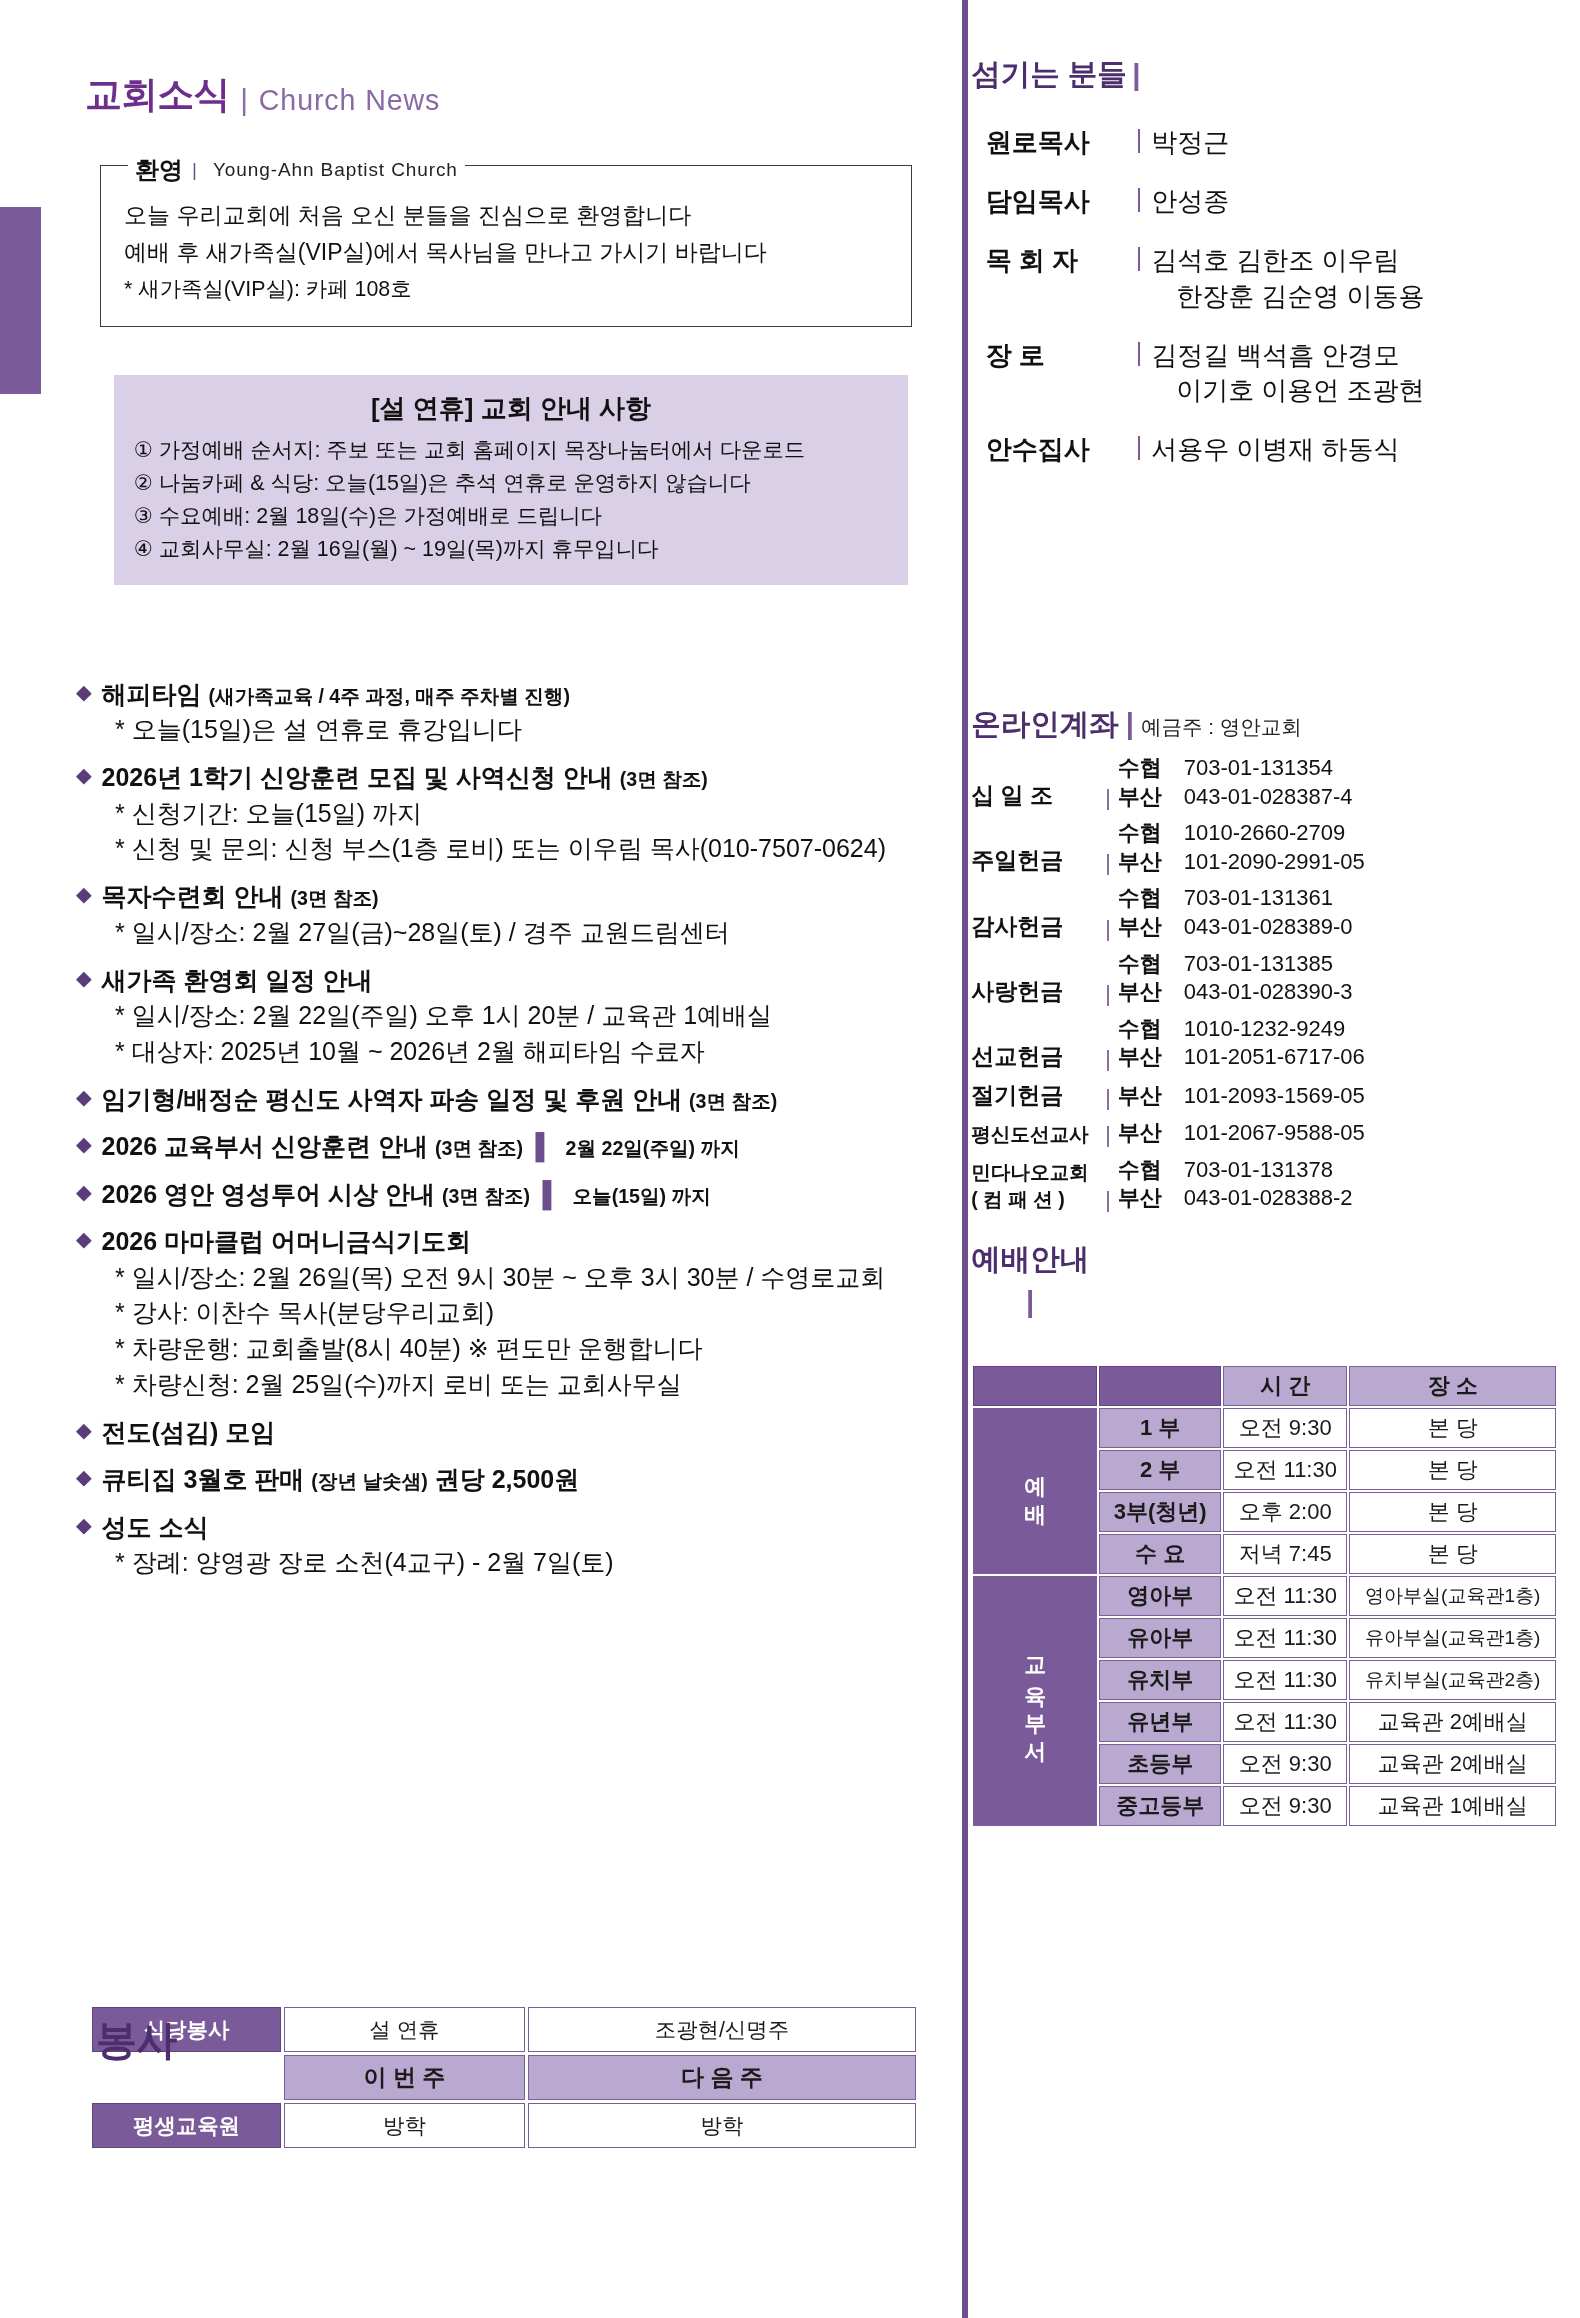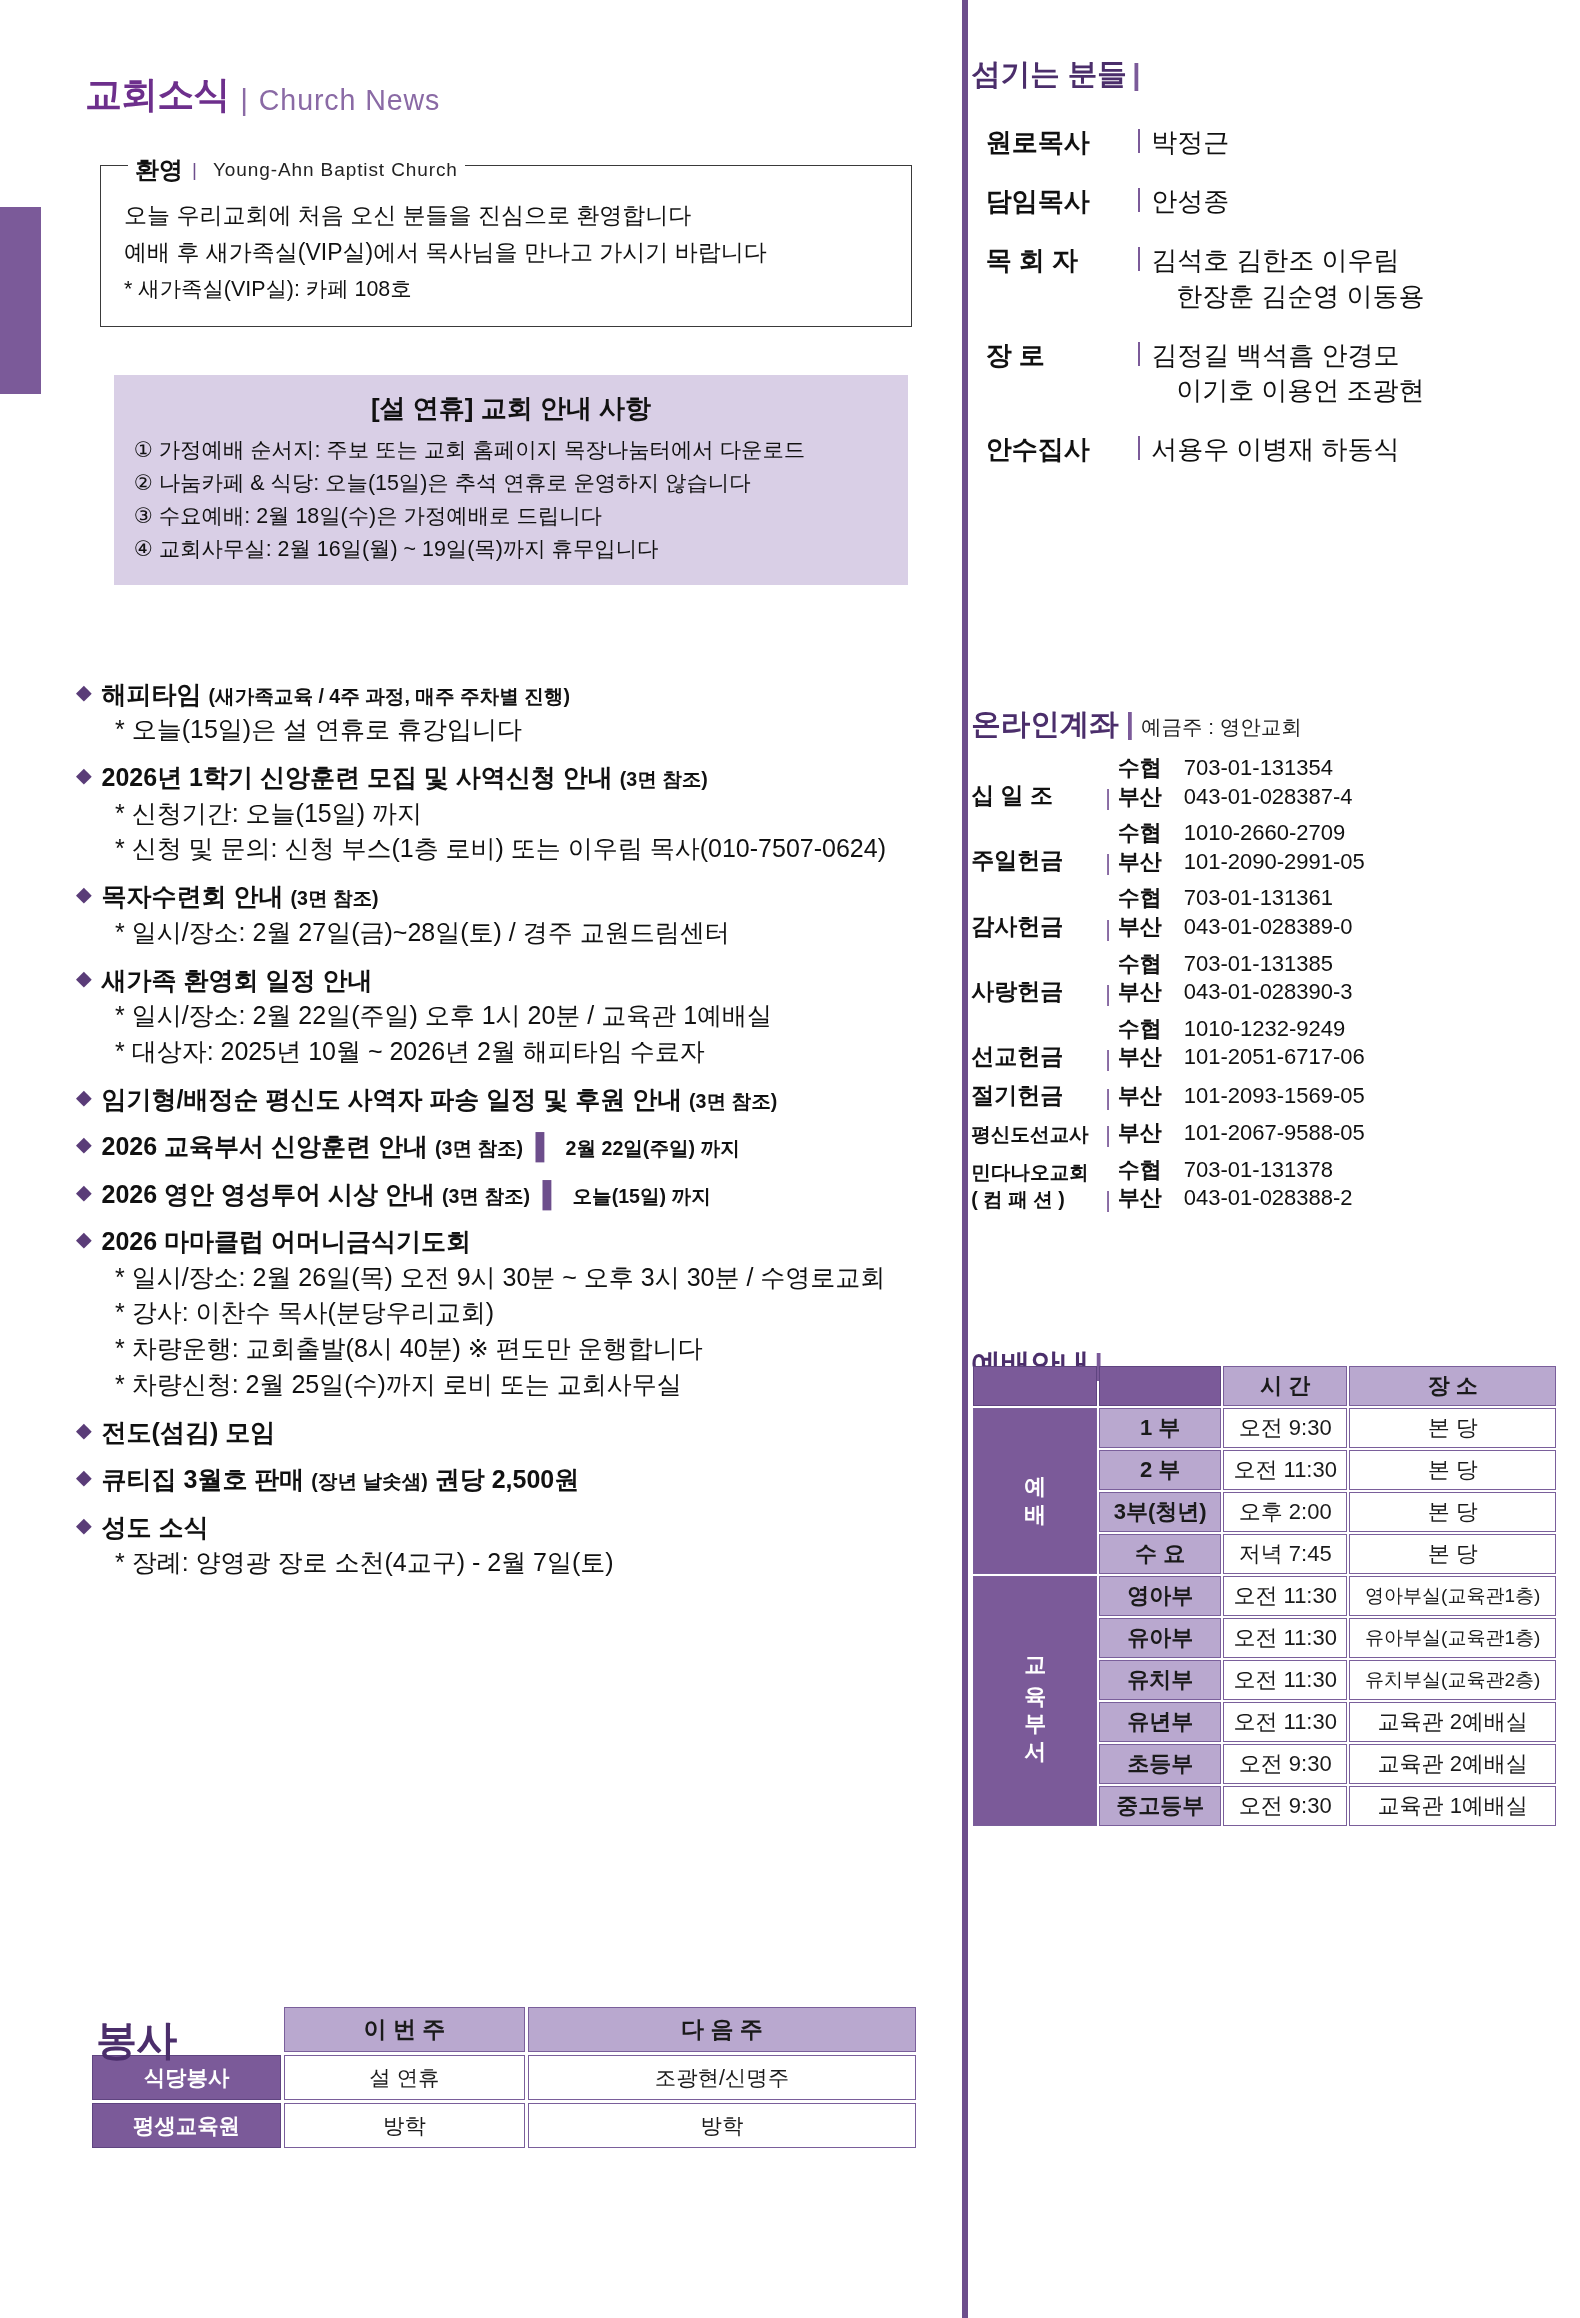--- a/index.html
+++ b/index.html
@@ -154,21 +154,21 @@
   }
   .acct-name{
     width:134px;flex:0 0 auto;font-size:23px;font-weight:bold;color:#111;
   }
   .acct-name.sm{font-size:19.6px;}
   .acct-pipe{color:#7b5a99;font-size:21.4px;margin-right:7.1px;}
   .acct-banks{font-size:22px;line-height:1.3;color:#111;}
   .acct-banks .bk{display:inline-block;width:66px;font-weight:bold;}
   .acct-banks .no{letter-spacing:0px;}
 
-  .rt-svc-title{position:absolute;left:12.5px;top:1345px;}
+  .rt-svc-title{position:absolute;left:12.5px;top:1240px;flex-direction:column;}
   .svc-table{
     position:absolute;left:12.5px;top:1364px;width:587px;border-collapse:separate;border-spacing:2.7px;
   }
   .svc-table td{
     height:36px;font-size:22px;text-align:center;vertical-align:middle;
     border:0.9px solid #7a5f9b;background:#fff;
   }
   .svc-table td.hdr{background:#b9a8cf;font-weight:bold;}
   .svc-table td.side{
     background:#7b5a99;color:#fff;font-weight:bold;width:46px;font-size:22px;
@@ -335,28 +335,28 @@
         </div>
         <div class="item-sub">* 장례: 양영광 장로 소천(4교구) - 2월 7일(토)</div>
       </div>
 
     </div>
 
     <div class="vol-wrap">
       <table class="vol-table">
         <tbody>
             <tr>
+          <td class="rowhdr">식당봉사</td>
+          <td class="cell">설 연휴</td>
+          <td class="cell">조광현/신명주</td>
+        </tr>
+        <tr>
           <td class="blank" colspan="1" style="width:187px;"></td>
           <td class="hdr">이 번 주</td>
           <td class="hdr">다 음 주</td>
-        </tr>
-        <tr>
-          <td class="rowhdr">식당봉사</td>
-          <td class="cell">설 연휴</td>
-          <td class="cell">조광현/신명주</td>
         </tr>
         <tr>
           <td class="rowhdr">평생교육원</td>
           <td class="cell">방학</td>
           <td class="cell">방학</td>
         </tr>
       </tbody>
         </table>
       <div class="vol-title">봉사</div>
     </div>

